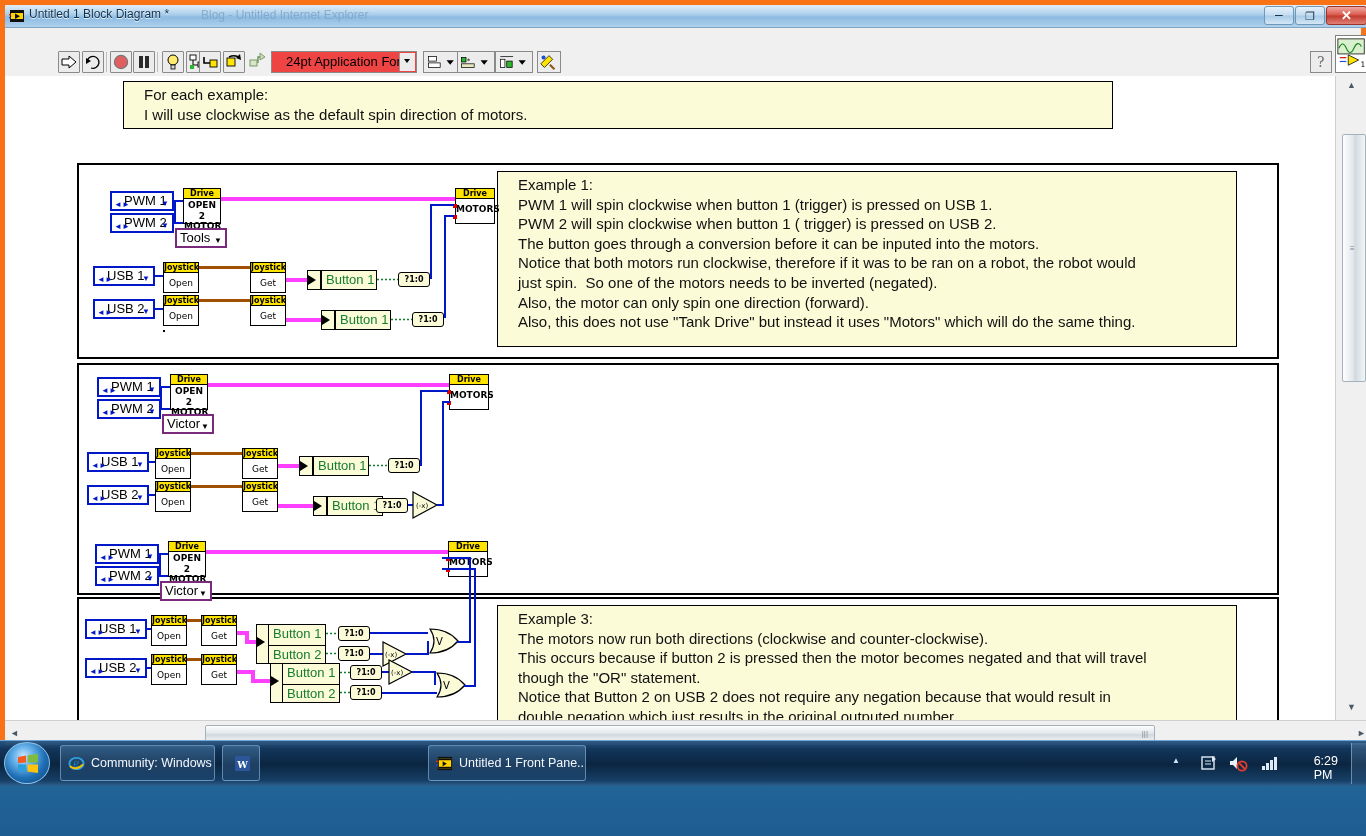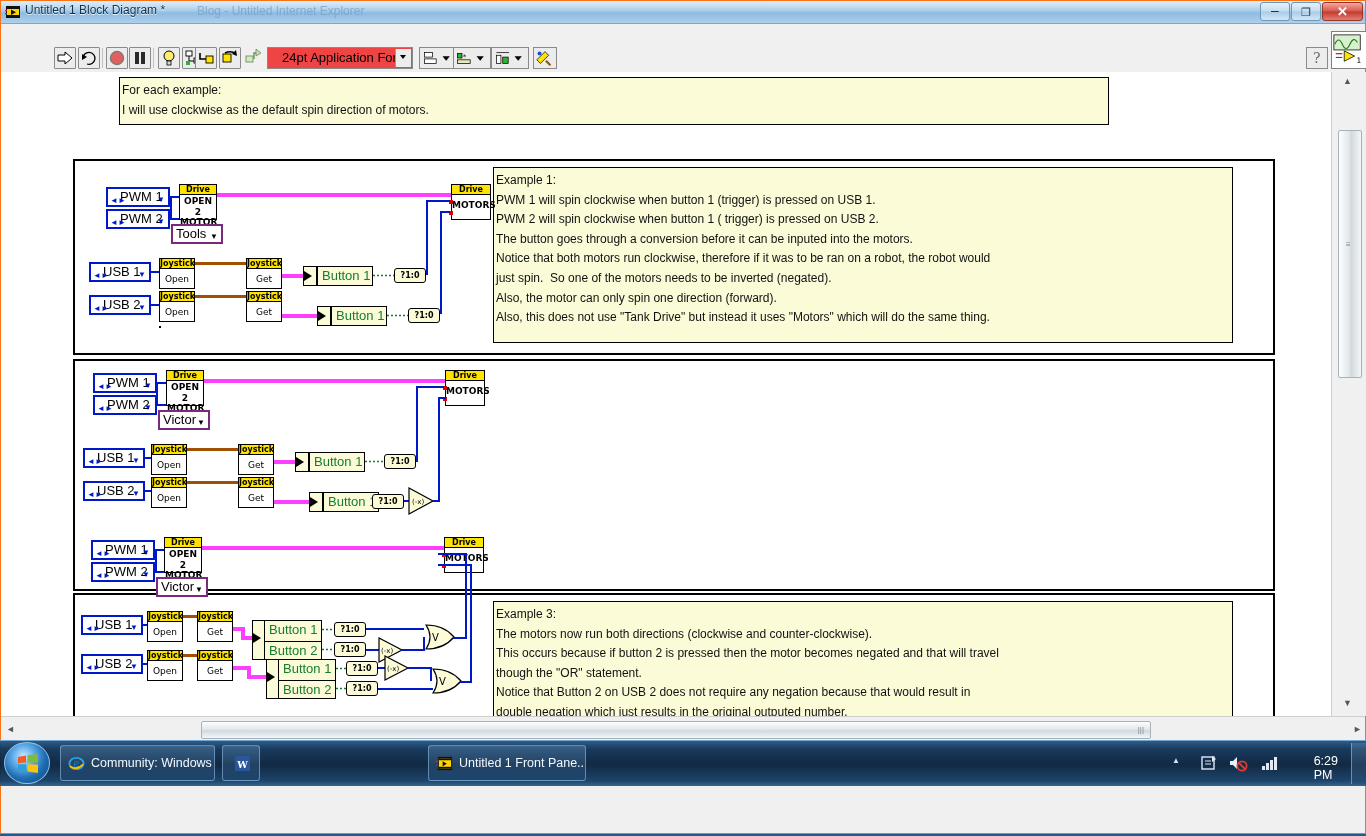--- a/index.html
+++ b/index.html
@@ -7,22 +7,22 @@
     width:1366px;height:836px;overflow:hidden;
     font-family:"Liberation Sans",sans-serif;
     background:#0a4a7a;
     -webkit-font-smoothing:none;
   }
   
   #desktop{position:absolute;left:0;top:0;width:1366px;height:836px;
     background:linear-gradient(180deg,#1b5f96 0%,#2a79b5 35%,#3d8ac4 60%,#1d5c90 100%);}
 
   
-  #lvwin{position:absolute;left:0;top:0;width:1366px;height:834px;
-    border:1px solid #f97316;box-sizing:border-box;
+  #lvwin{position:absolute;left:0;top:0;width:1366px;height:740px;
+    border:5px solid #f97316;box-sizing:border-box;
     background:#f0f0f0;}
 
   
   #titlebar{position:absolute;left:0;top:0;width:1364px;height:22px;
     background:linear-gradient(180deg,#b9d7ef 0%,#9cc6e8 45%,#8dbbe2 55%,#aed0ec 100%);
     border-bottom:1px solid #7ea7c7;}
   #title-glass{position:absolute;left:0;top:0;right:0;bottom:0;
     background:linear-gradient(180deg,rgba(255,255,255,.55),rgba(255,255,255,0) 55%);}
   #lvicon{position:absolute;left:4px;top:3px;width:16px;height:16px;}
   #wintitle{position:absolute;left:24px;top:2px;font-size:12px;color:#10314e;
@@ -80,21 +80,21 @@
   #vthumb{position:absolute;left:6px;top:58px;width:22px;height:246px;
     border:1px solid #a6b2bb;border-radius:2px;
     background:linear-gradient(90deg,#fdfdfd,#e3e8ec 45%,#d2d9de 55%,#f3f6f8);}
   #hthumb{position:absolute;left:200px;top:4px;width:948px;height:16px;
     border:1px solid #a6b2bb;border-radius:2px;
     background:linear-gradient(180deg,#fdfdfd,#e3e8ec 45%,#d2d9de 55%,#f3f6f8);}
   .grip{position:absolute;color:#7c8a95;font-size:8px;letter-spacing:0;}
 
   
   .note{position:absolute;background:#fbfbd8;border:1px solid #000;
-    font-size:12px;color:#111;line-height:19.6px;padding:3px 5px 4px 2px;
+    font-size:15px;color:#111;line-height:19.6px;padding:3px 5px 4px 20px;
     box-sizing:border-box;white-space:pre-wrap;}
   .frame{position:absolute;border:2px solid #000;background:transparent;}
   .ctrl{position:absolute;border:2px solid #0018c8;background:#fff;
     font-size:13px;color:#000;box-sizing:border-box;height:20px;line-height:16px;
     padding-left:12px;white-space:nowrap;}
   .ctrl .arrows{position:absolute;left:2px;top:4px;font-size:8px;color:#0018c8;}
   .ctrl .dn{position:absolute;right:3px;top:3px;font-size:8px;color:#0018c8;}
   .enumbox{position:absolute;border:2px solid #7a2a7a;background:#fff;
     font-size:13px;color:#000;box-sizing:border-box;height:20px;line-height:15px;
     padding-left:3px;white-space:nowrap;}

